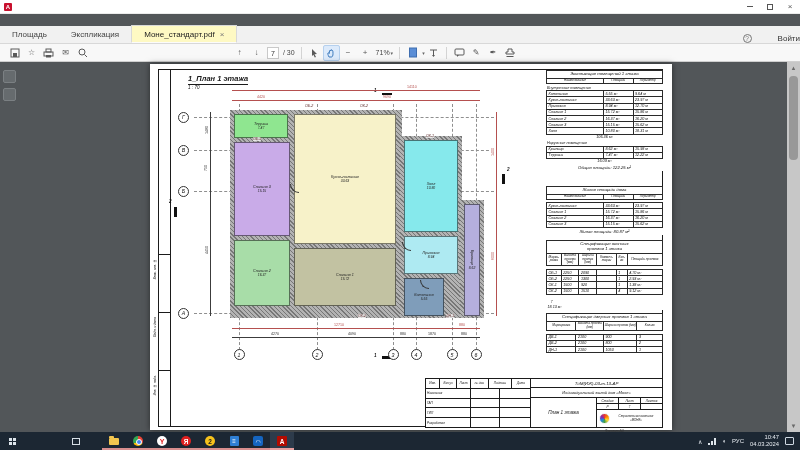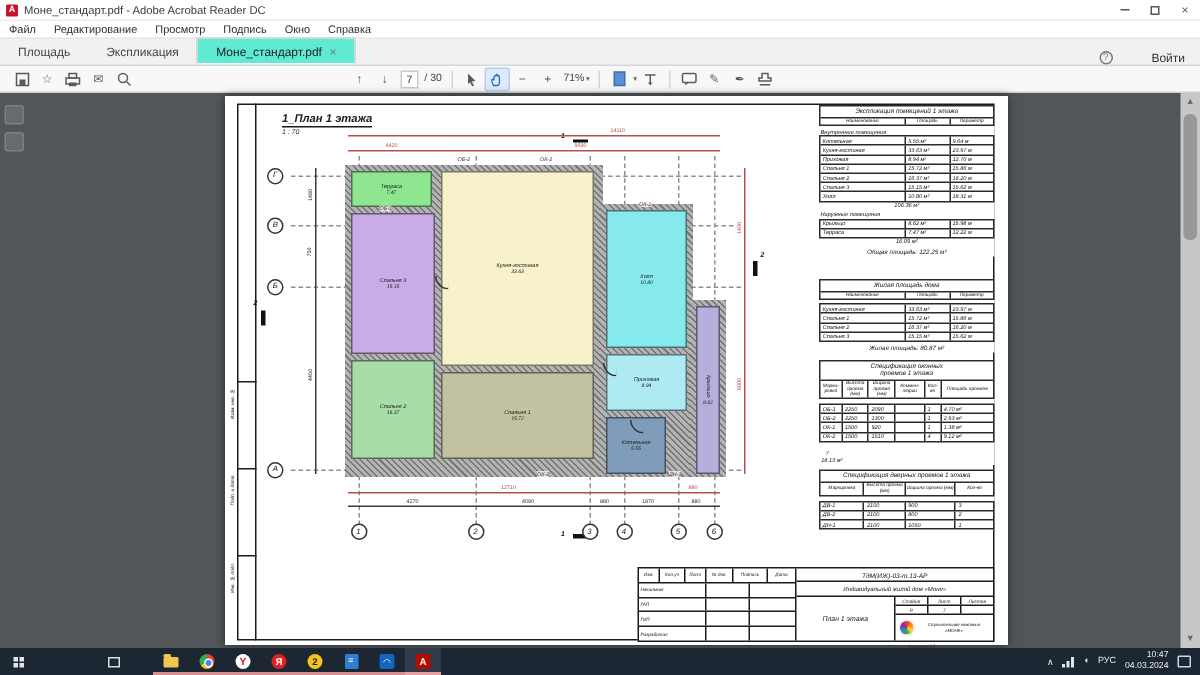--- a/index.html
+++ b/index.html
@@ -9,23 +9,23 @@
 
 .titlebar{left:0;top:0;width:800px;height:14px;background:#fff;display:flex;align-items:center;font-size:7.5px;color:#3a3a3a;border-bottom:1px solid #ececec}
 .appico{width:8px;height:8px;background:#c8102e;border-radius:1px;margin:0 4px 0 4px;color:#fff;font-size:6px;line-height:8px;text-align:center;font-weight:bold}
 .wbtns{margin-left:auto;display:flex;height:14px}
 .wbtn{width:20px;height:14px;display:flex;align-items:center;justify-content:center;color:#555;font-size:8px}
 .minbar{width:6px;height:1px;background:#555}
 .maxsq{width:6px;height:6px;border:1px solid #555}
 .menubar{left:0;top:14px;width:800px;height:12px;background:#fff;display:flex;align-items:center;gap:12px;padding-left:6px;font-size:7.3px;color:#2e2e2e;border-bottom:1px solid #e6e6e6}
 .tabbar{left:0;top:26px;width:800px;height:18px;background:#f1f1f1;border-bottom:1px solid #d8d8d8;display:flex;align-items:flex-end;font-size:8px;color:#444}
 .tab{padding:0 12px;height:18px;display:flex;align-items:center;gap:5px}
-.tab.active{background:#5eead4;border:1px solid #d8d8d8;border-bottom:1px solid #fbfbfb;color:#222}
+.tab.active{background:#fef9c3;border:1px solid #d8d8d8;border-bottom:1px solid #fbfbfb;color:#222}
 .tabclose{color:#777;font-size:8px}
-.signin{margin-left:auto;display:flex;align-items:flex-start;gap:26px;padding-right:10px;font-size:8px;color:#333}
+.signin{margin-left:auto;display:flex;align-items:flex-start;gap:26px;font-size:8px;color:#333}
 .qcirc{width:9px;height:9px;border:1px solid #777;border-radius:50%;font-size:6.5px;color:#777;display:flex;align-items:center;justify-content:center}
 .toolbar{left:0;top:44px;width:800px;height:18px;background:#f8f8f8;border-bottom:1px solid #cfcfcf;display:flex;align-items:center;font-size:8px;color:#5a5a5a}
 .tbtn{width:17px;height:16px;display:flex;align-items:center;justify-content:center;border-radius:2px}
 .tbtn svg{display:block}
 .tbtn.sel{background:#dceafb;border:1px solid #b5d0ee}
 .tsep{width:1px;height:12px;background:#d4d4d4;margin:0 4px}
 .pagebox{border:1px solid #c9c9c9;background:#fff;font-size:7px;color:#333;padding:0 3px;height:12px;line-height:11px;margin:0 2px}
 .ttext{font-size:7px;color:#444;margin:0 2px}
 .caret{font-size:5px;color:#666;margin-left:1px}
 
@@ -124,40 +124,31 @@
 .notif{width:9px;height:8px;border:1px solid #cfd8e2;border-radius:1px}
 .lang{font-size:6px}
 </style>
 </head>
 <body>
 
 <div class="screen">
 
   <div class="a titlebar">
     <span class="appico">A</span>
-    <span>Моне_стандарт.pdf - Adobe Acrobat Reader DC</span>
     <span class="wbtns">
       <span class="wbtn">
           <span class="minbar"></span>
         </span>
       <span class="wbtn">
           <span class="maxsq"></span>
         </span>
       <span class="wbtn">×</span>
     </span>
   </div>
 
-  <div class="a menubar">
-    <span>Файл</span>
-    <span>Редактирование</span>
-    <span>Просмотр</span>
-    <span>Подпись</span>
-    <span>Окно</span>
-    <span>Справка</span>
-  </div>
 
   <div class="a tabbar">
     <span class="tab">Площадь</span>
     <span class="tab">Экспликация</span>
     <span class="tab active">
       <span>Моне_стандарт.pdf</span>
       <span class="tabclose">×</span>
     </span>
     <span class="signin">
       <span class="qcirc">?</span>

